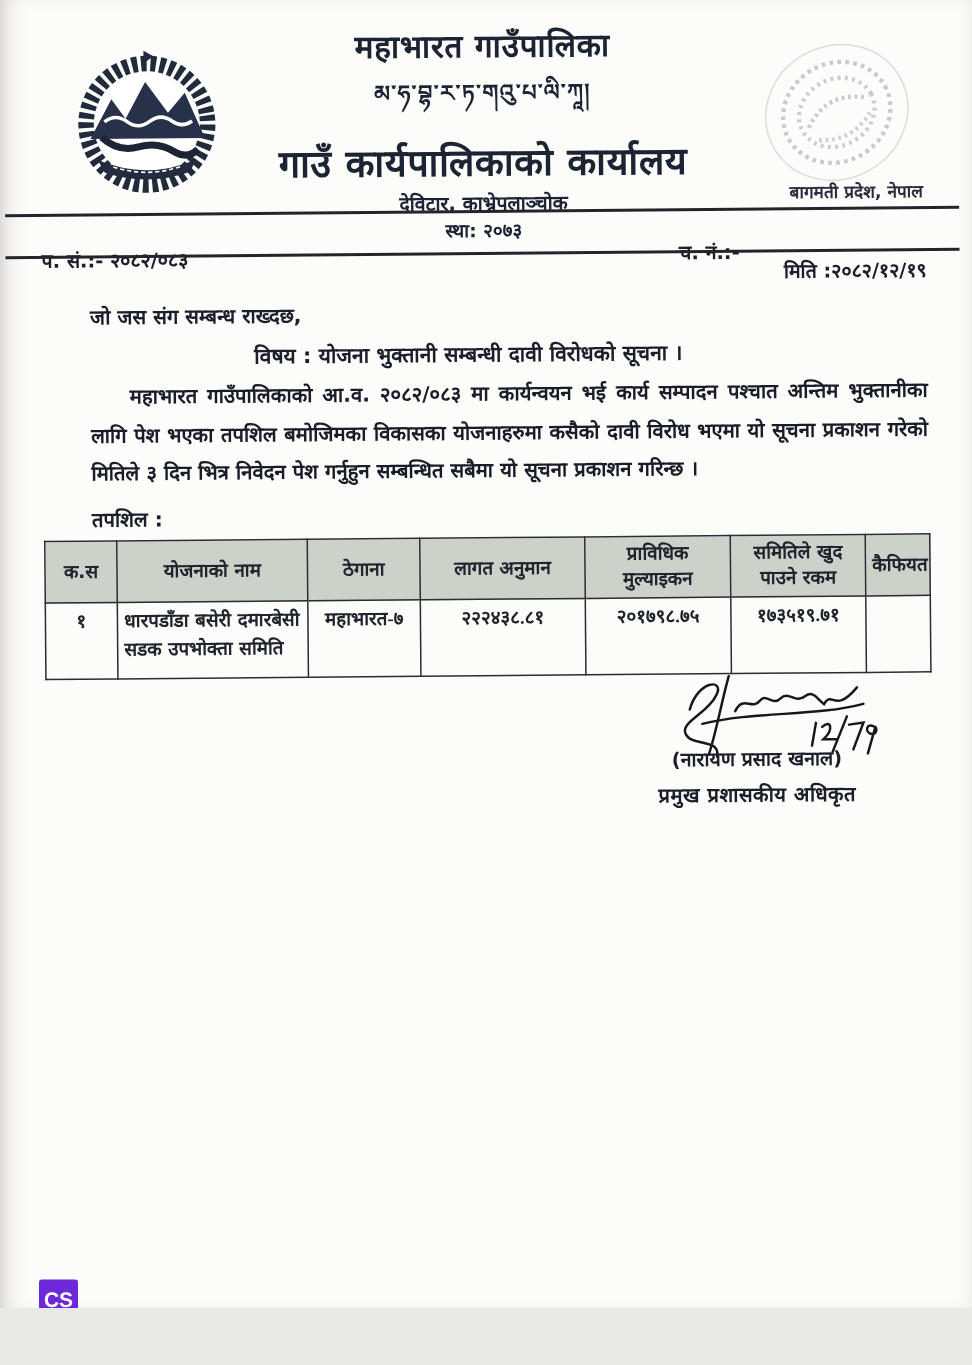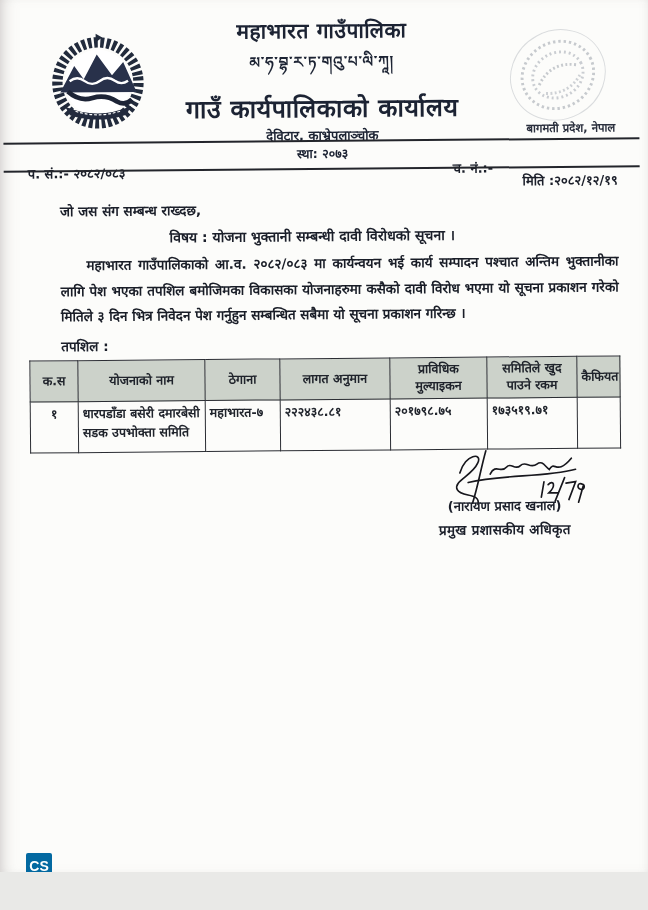--- a/index.html
+++ b/index.html
@@ -53,31 +53,31 @@
   }
   table.detail th,table.detail td{
     border:1.6px solid #2b2d33;
     padding:3px 4px;vertical-align:top;
   }
   table.detail th{
     background:#ccd2ca;font-weight:700;text-align:center;
     height:34px;vertical-align:middle;line-height:1.35;
   }
   table.detail td{height:44px;font-weight:600;line-height:1.5;}
-  td.num{text-align:left;padding-left:10px;padding-top:6px;}
+  td.num{text-align:center;padding-left:10px;padding-top:6px;font-family:Liberation Serif, serif;}
   td.sn{text-align:center;padding-top:6px;}
   
   .sigblock{position:absolute;right:24px;top:448px;width:240px;text-align:center;}
   .sig-svg{width:210px;height:62px;margin-left:24px;}
   .sig-name{font-size:13px;font-weight:700;margin-top:-16px;}
   .sig-title{font-size:13.5px;font-weight:700;margin-top:6px;letter-spacing:.3px;}
   
   .cam{position:absolute;left:26px;top:853px;display:flex;align-items:center;gap:8px;}
   .cs-badge{
-    width:26px;height:26px;background:#0369a1;color:#fff;
+    width:26px;height:26px;background:#6d28d9;color:#fff;
     font-family:"Liberation Sans",sans-serif;font-weight:700;font-size:14px;
     display:flex;align-items:center;justify-content:center;border-radius:2px;
   }
   .cam-text{font-family:"Liberation Sans",sans-serif;font-size:22px;color:#a6a6a6;letter-spacing:.5px;}
   .foot-rule{position:absolute;left:0;right:0;top:878px;border-top:3px solid #2e3038;}
   .foot-row{position:absolute;left:0;right:0;top:885px;font-size:10.5px;font-weight:700;color:#1c2340;}
   .foot-url{position:absolute;left:74px;}
   .foot-phone{position:absolute;left:262px;}
   .foot-email{position:absolute;left:436px;}
   .pink-line{position:absolute;left:14px;right:14px;top:905px;height:2px;background:#dfa09c;opacity:.55;}

